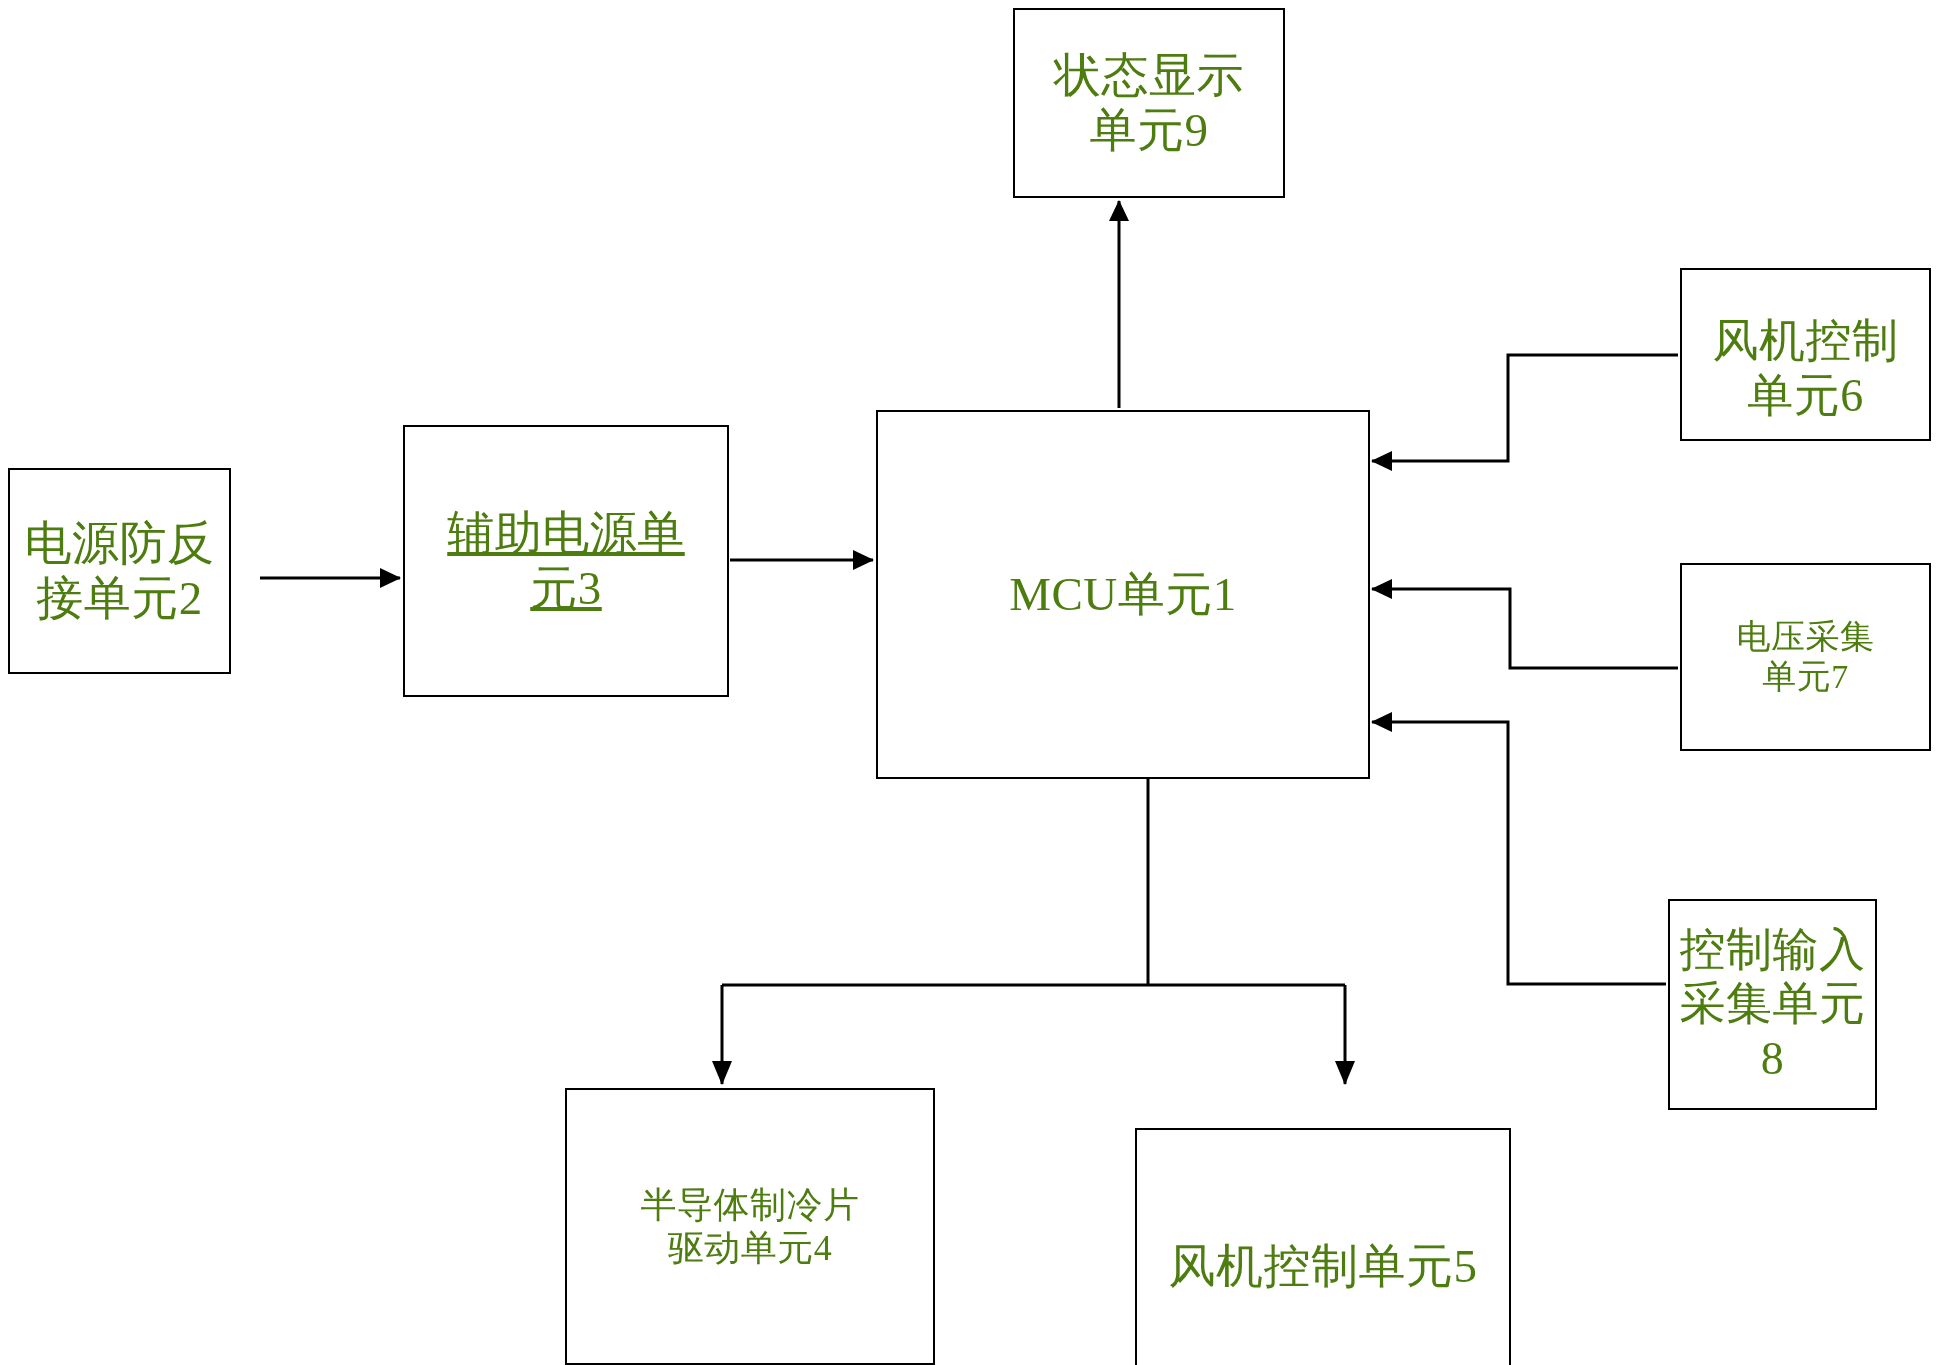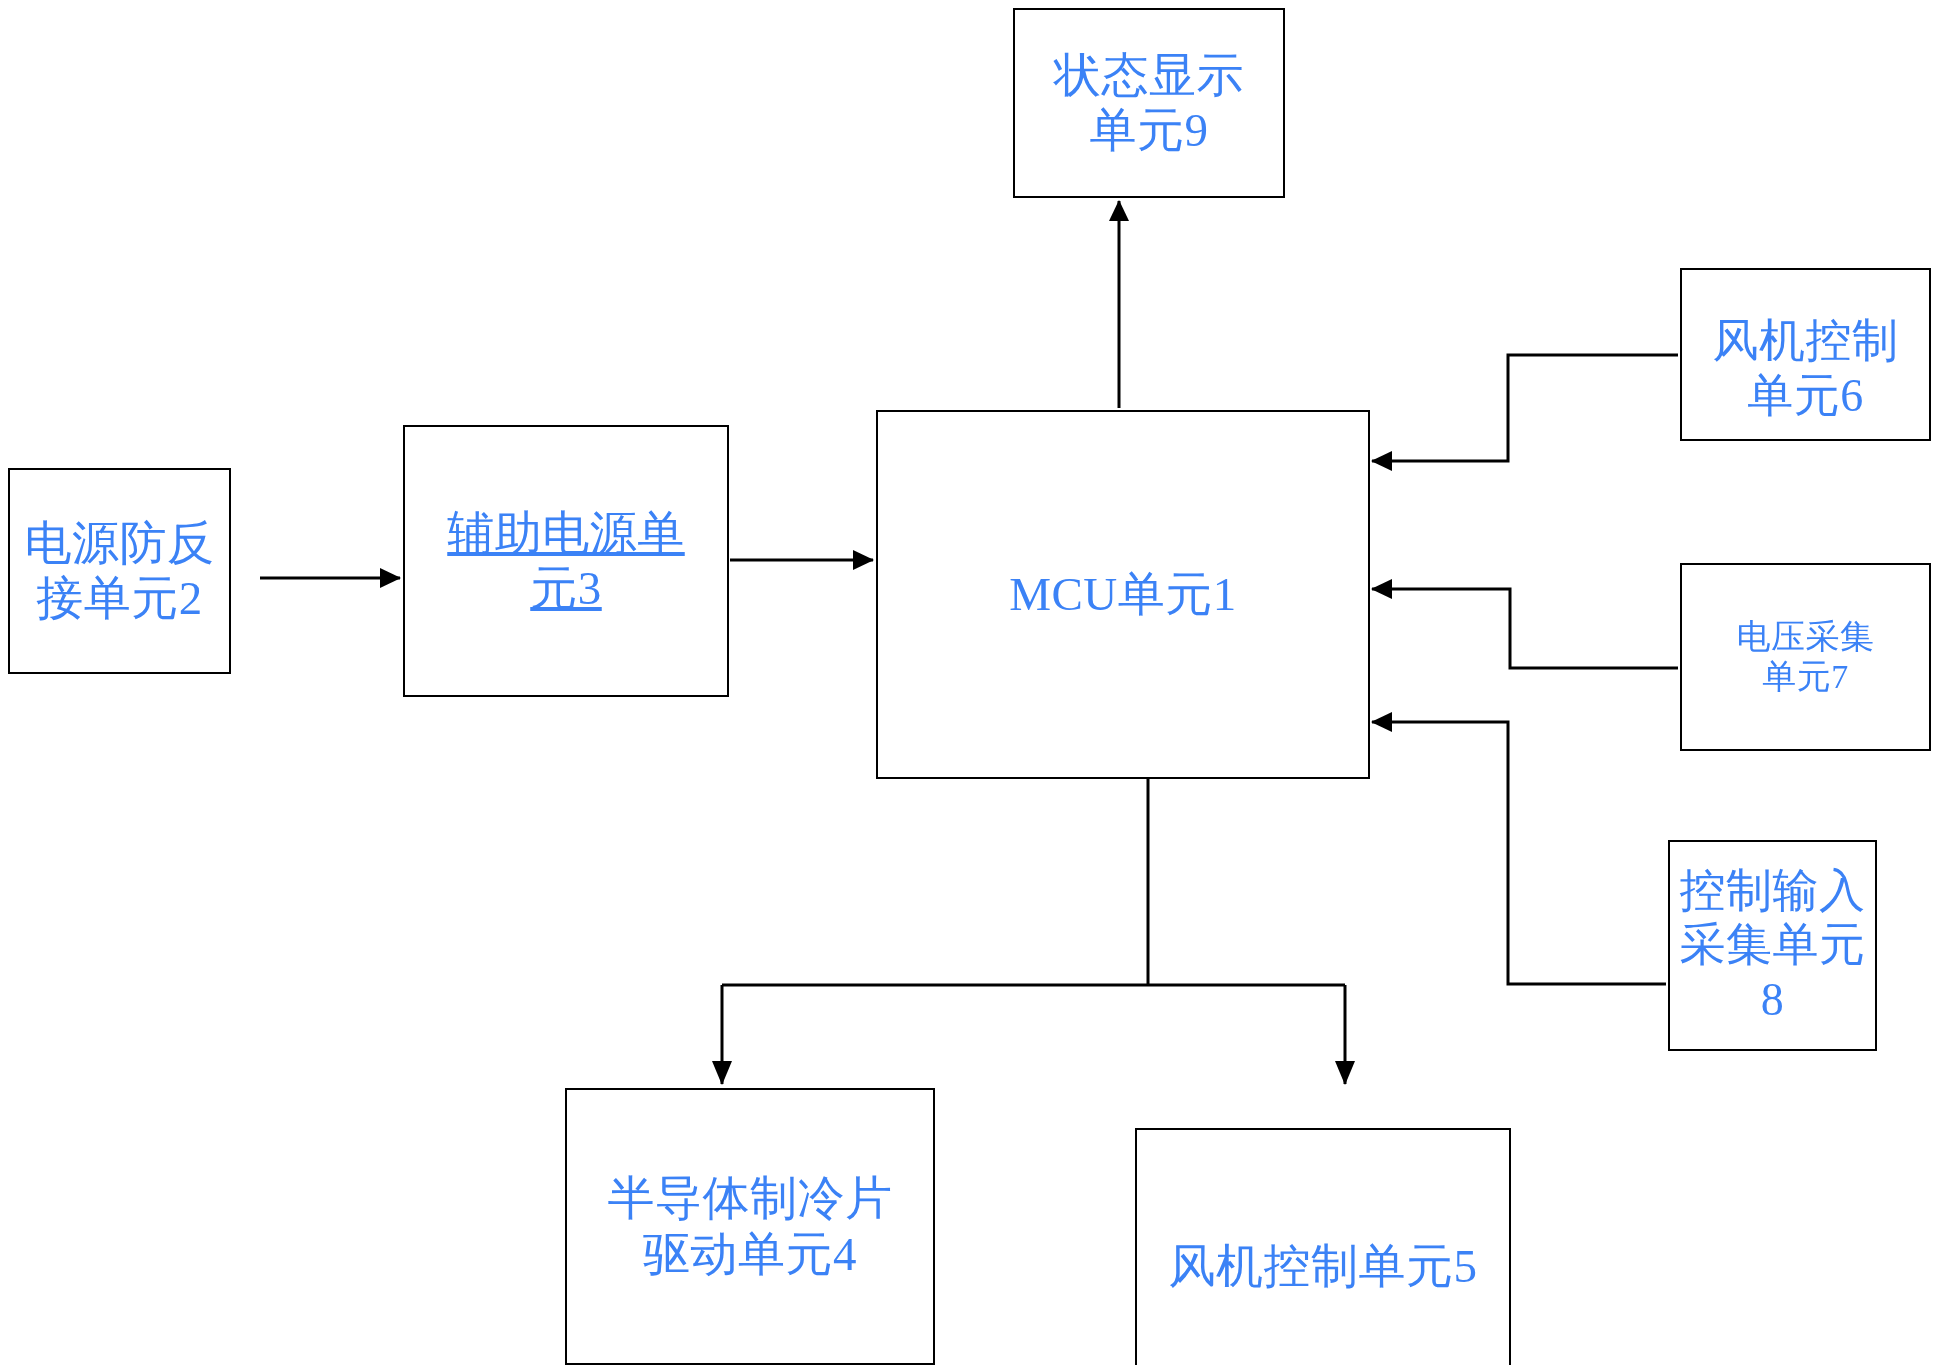--- a/index.html
+++ b/index.html
@@ -27,21 +27,21 @@
   }
   .node {
     position: absolute;
     box-sizing: border-box;
     border: 2px solid #000000;
     background: #ffffff;
     display: flex;
     align-items: center;
     justify-content: center;
     text-align: center;
-    color: #3b82f6;
+    color: #4d7c0f;
     line-height: 1.18;
     white-space: pre-line;
     padding: 4px 6px;
   }
   .node-label {
     display: block;
     width: 100%;
     white-space: pre-line;
     font-size: 46px;
     letter-spacing: 0.5px;
@@ -58,25 +58,25 @@
 
   #node-mcu            { left: 876px; top: 410px; width: 494px; height: 369px; }
   #node-mcu .node-label { font-size: 47px; }
 
   #node-fan-ctrl-6     { left: 1680px; top: 268px; width: 251px; height: 173px; }
   #node-fan-ctrl-6 .node-label { font-size: 46px; margin-top: 28px; }
 
   #node-voltage-acq-7  { left: 1680px; top: 563px; width: 251px; height: 188px; }
   #node-voltage-acq-7 .node-label { font-size: 34px; }
 
-  #node-ctrl-input-8   { left: 1668px; top: 840px; width: 209px; height: 211px; }
+  #node-ctrl-input-8   { left: 1668px; top: 899px; width: 209px; height: 211px; }
   #node-ctrl-input-8 .node-label { font-size: 46px; }
 
   #node-tec-driver-4   { left: 565px;  top: 1088px; width: 370px; height: 277px; }
-  #node-tec-driver-4 .node-label { font-size: 47px; }
+  #node-tec-driver-4 .node-label { font-size: 36px; }
 
   #node-fan-ctrl-5     { left: 1135px; top: 1088px; width: 376px; height: 277px; margin-top: 40px; }
   #node-fan-ctrl-5 .node-label { font-size: 47px; }
 </style>
 </head>
 <body>
 
 <div id="diagram-root">
 
   <svg id="wire-layer" viewBox="0 0 1939 1365" width="1939" height="1365" xmlns="http://www.w3.org/2000/svg">

